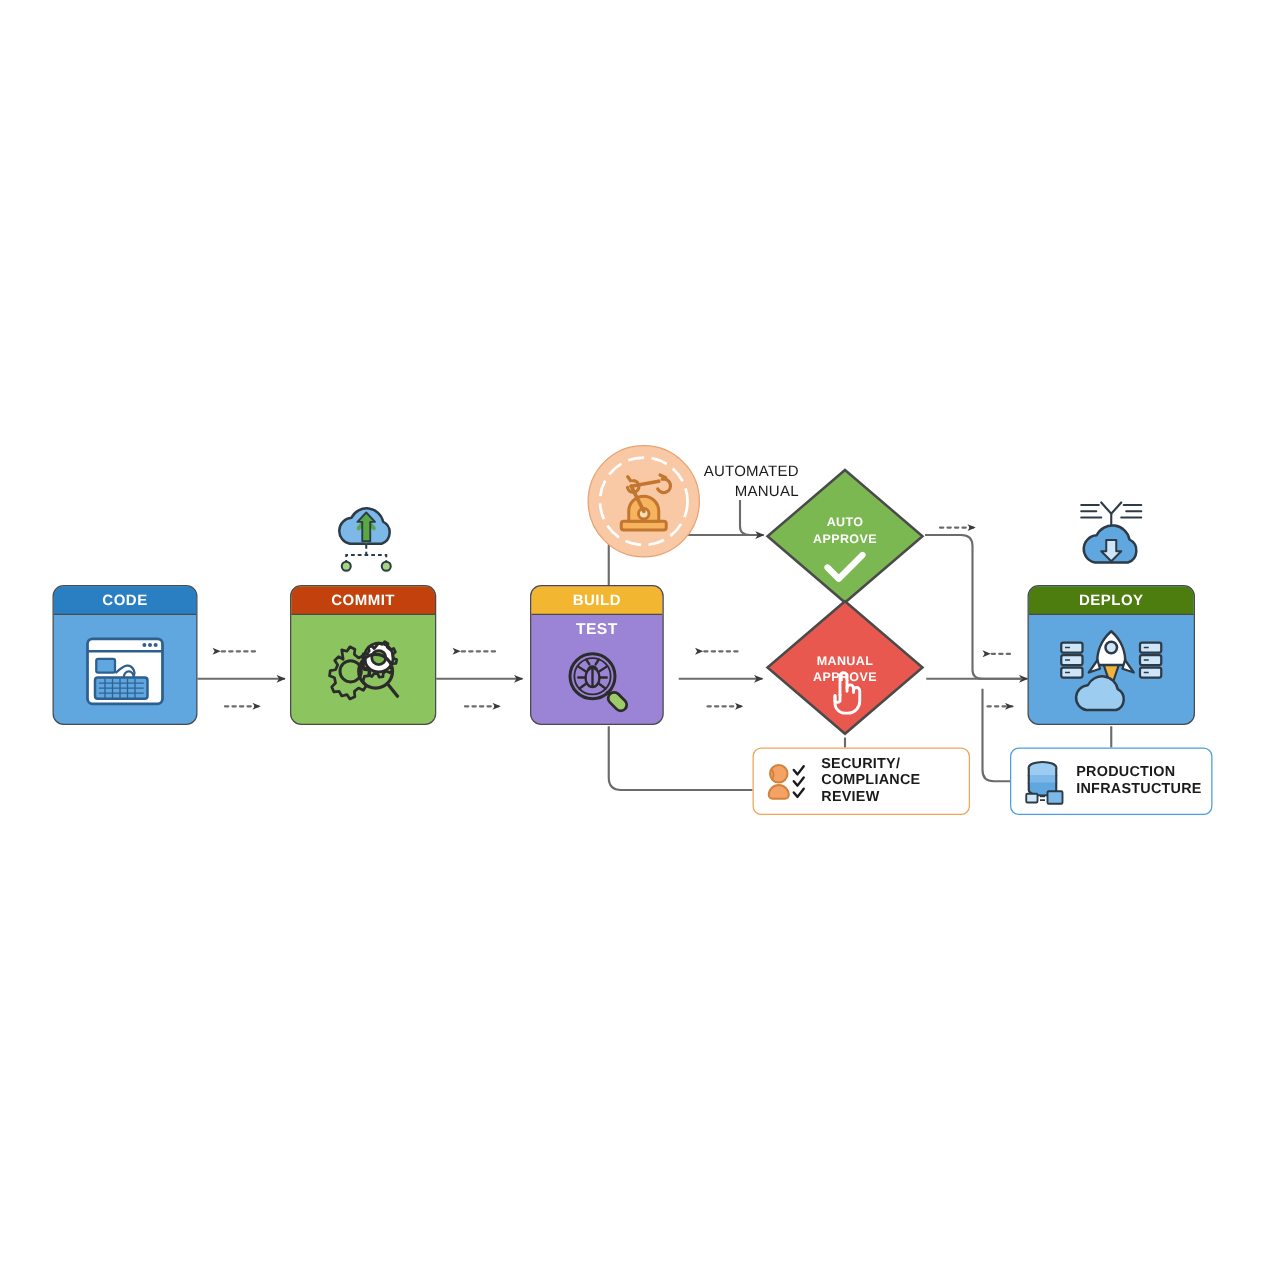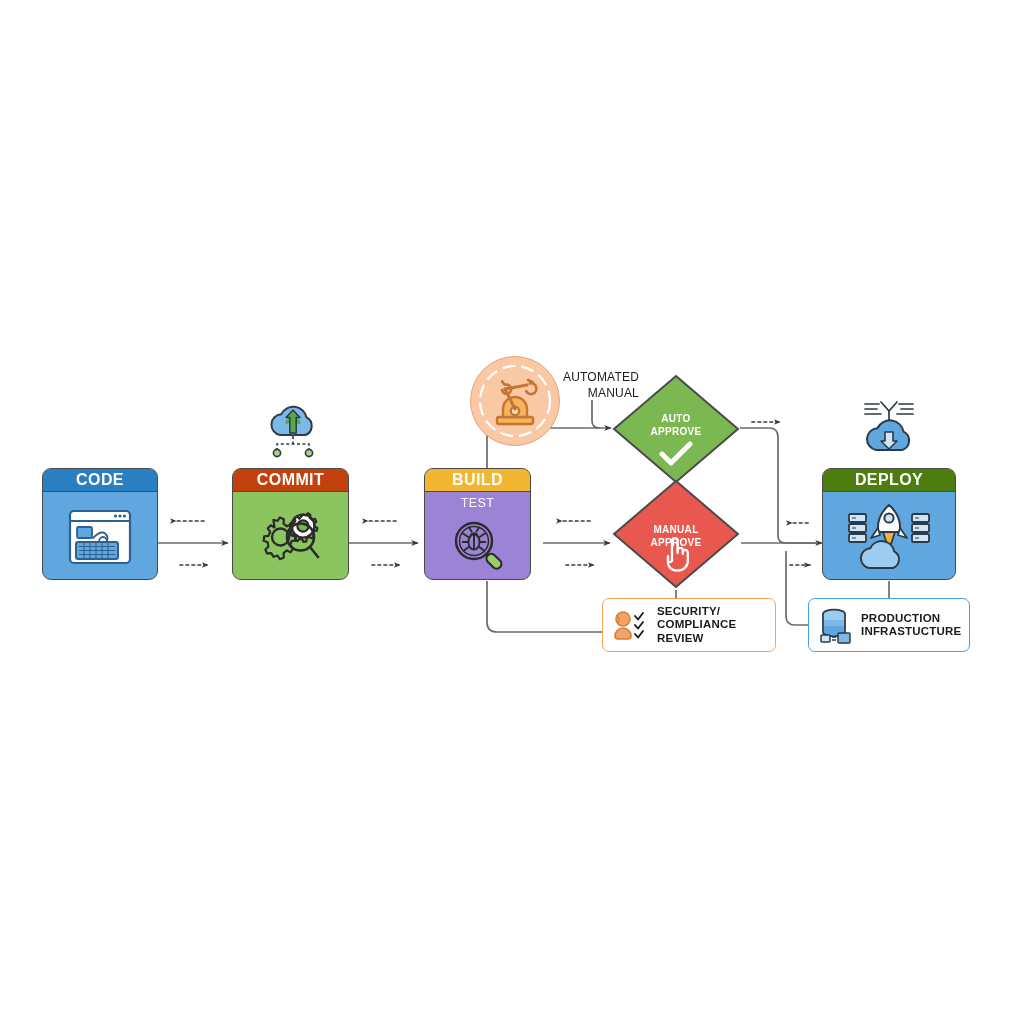--- a/index.html
+++ b/index.html
@@ -30,37 +30,37 @@
     box-sizing: border-box;
     display: flex;
     flex-direction: column;
     z-index: 3;
   }
   .stage .band {
     height: 22px;
     line-height: 22px;
     text-align: center;
     color: #ffffff;
-    font-size: 16px;
+    font-size: 12px;
     font-weight: bold;
     letter-spacing: .4px;
     border-bottom: 1.4px solid #4a4a4a;
     flex: none;
   }
   .stage .body {
     flex: 1;
     position: relative;
   }
   .stage .subtitle {
     position: absolute;
     top: 4px; left: 0; right: 0;
     text-align: center;
     color: #ffffff;
     font-size: 12.5px;
-    font-weight: normal;
+    font-weight: bold;
     letter-spacing: .4px;
   }
   .stage .glyph {
     position: absolute;
     left: 0; right: 0;
     display: flex;
     justify-content: center;
   }
 
   

